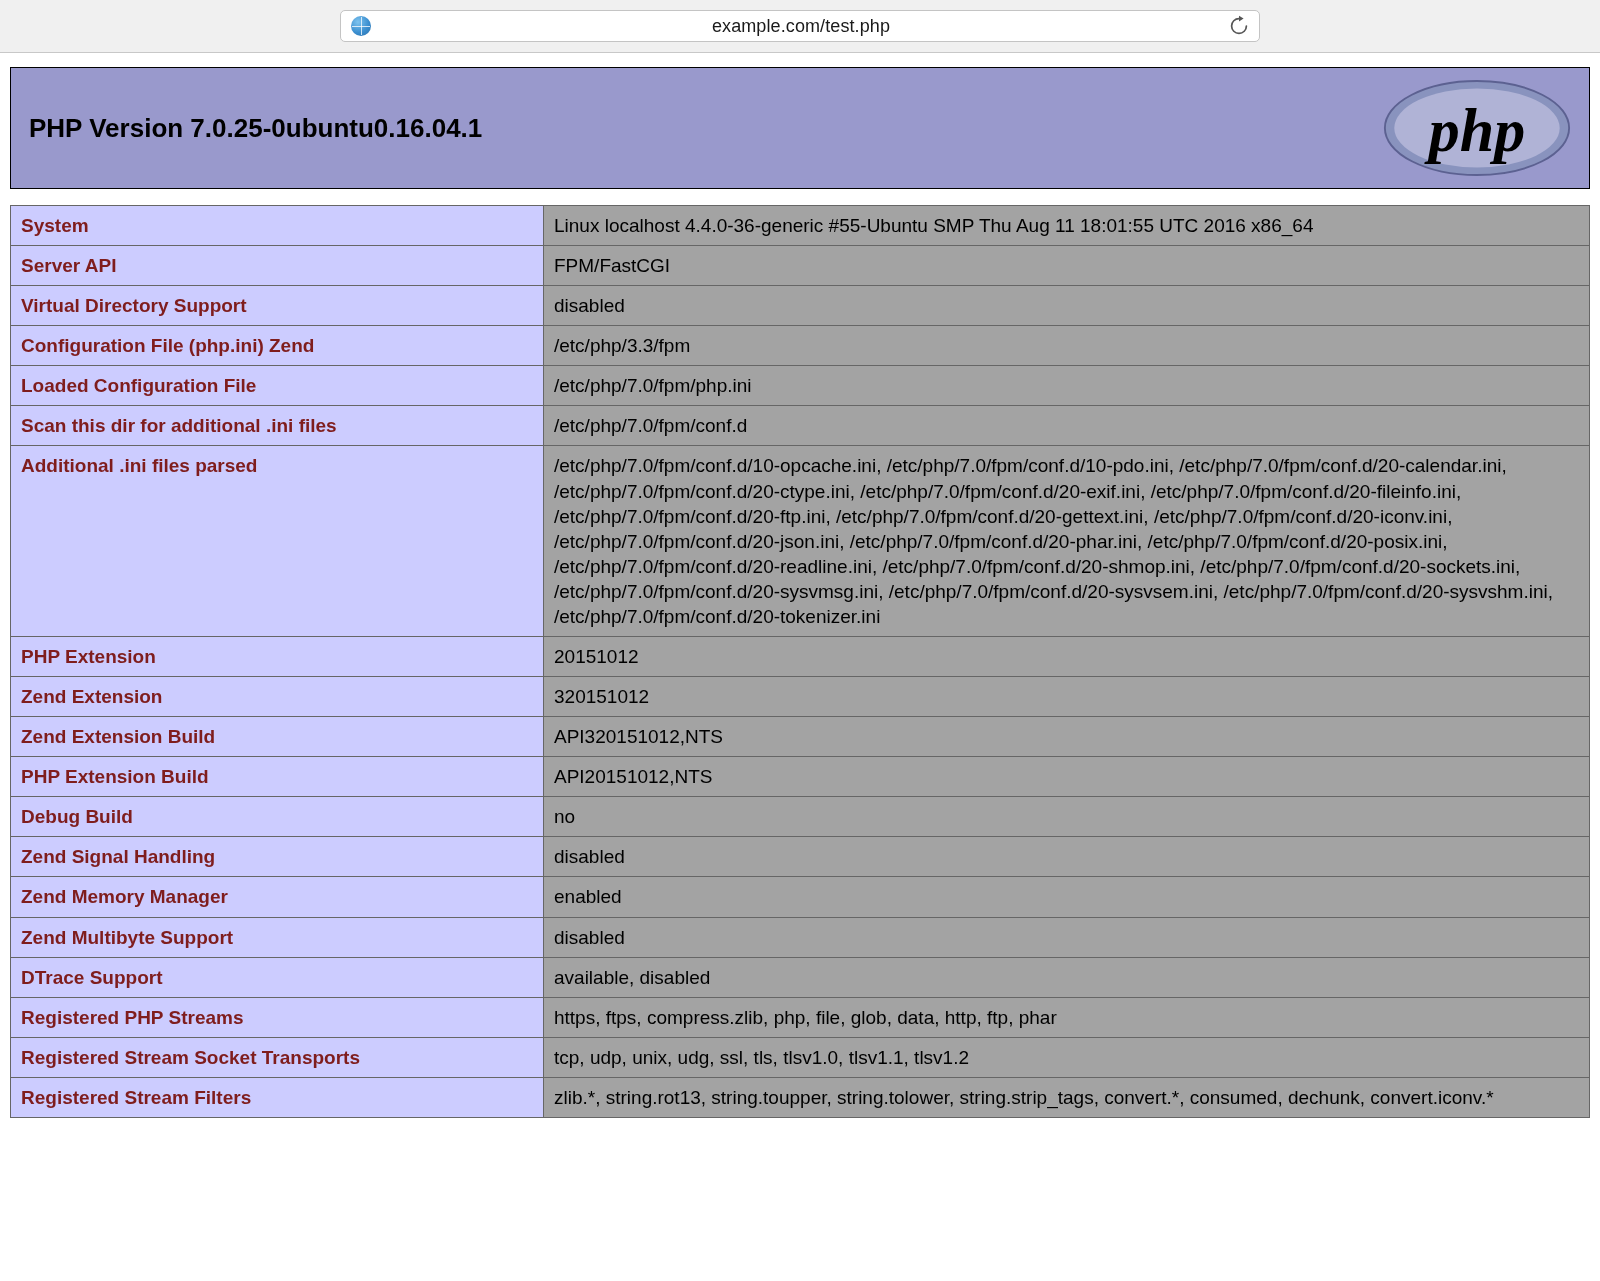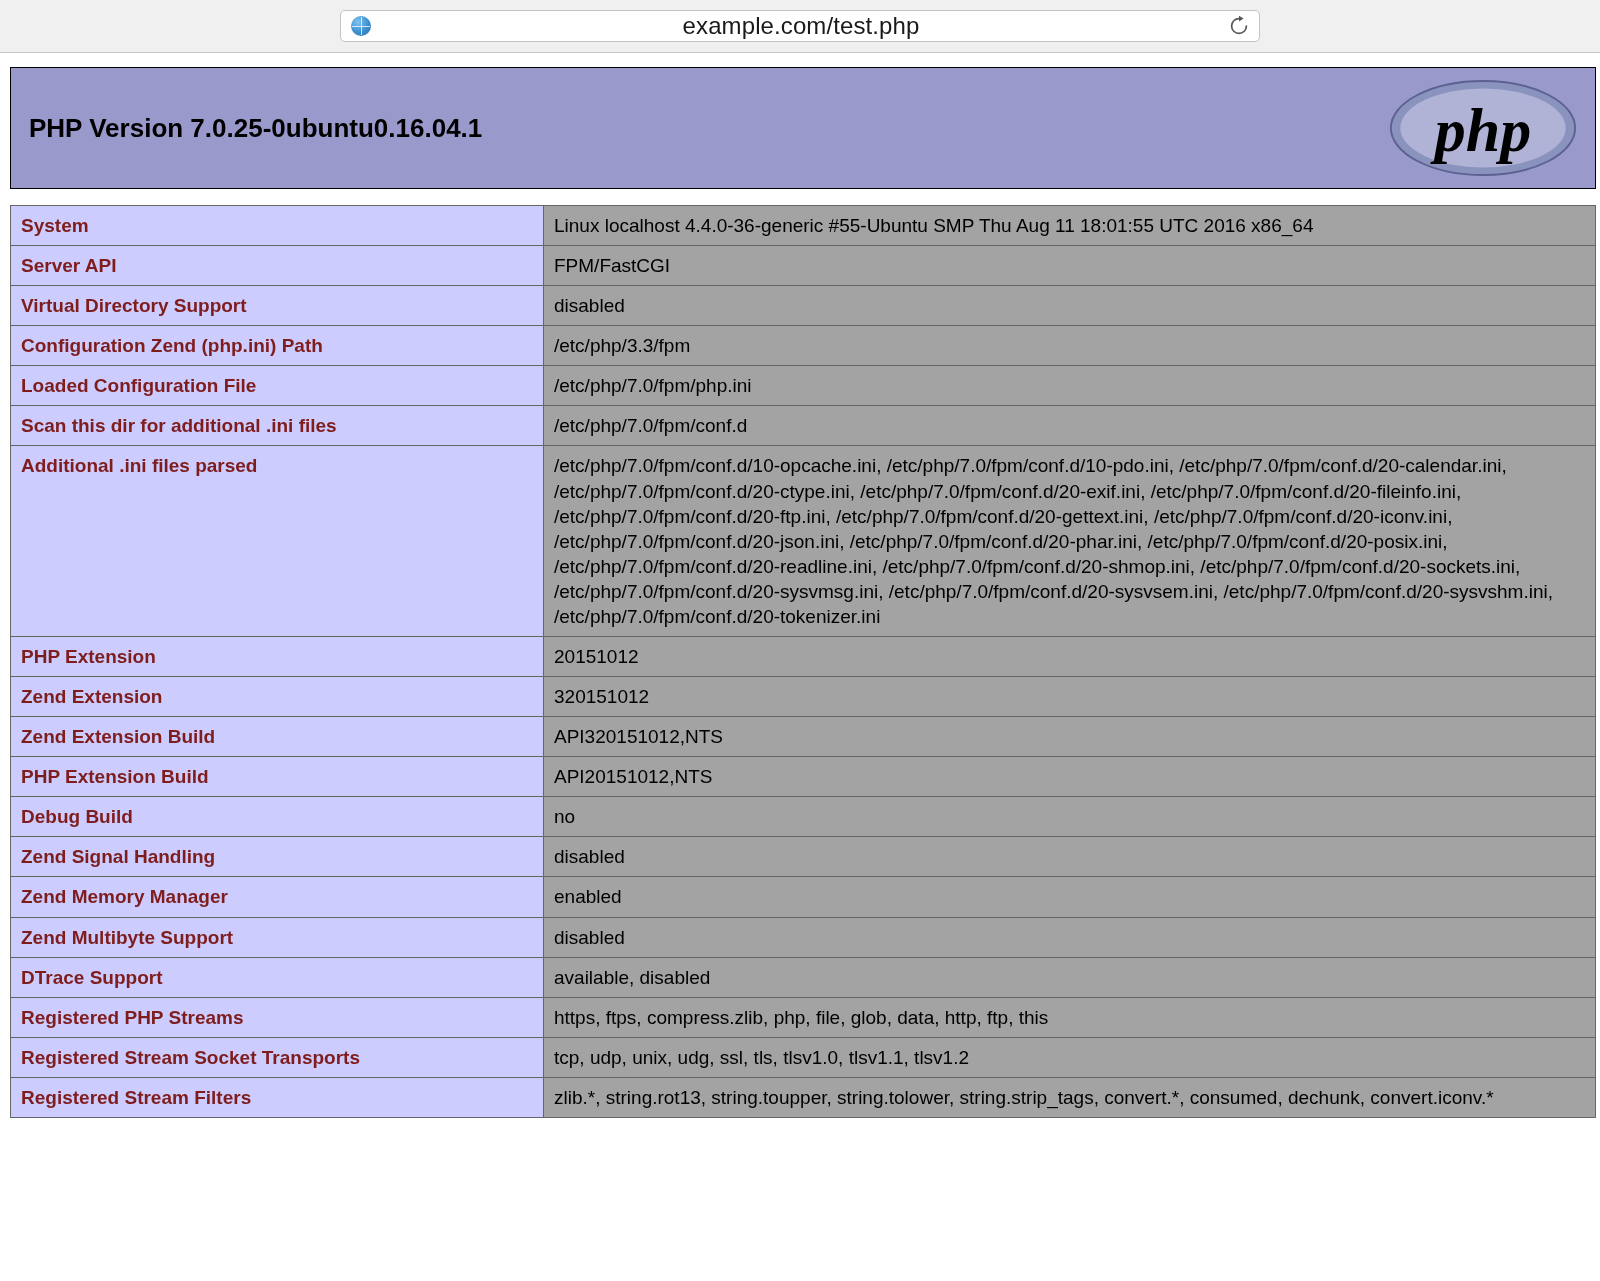--- a/index.html
+++ b/index.html
@@ -59,42 +59,42 @@
     position: absolute;
     left: 1px;
     top: 50%;
     width: 18px;
     height: 1px;
     background: rgba(255,255,255,0.75);
   }
   .url-text {
     flex: 1 1 auto;
     text-align: center;
-    font-size: 24px;
+    font-size: 18px;
     color: #1a1a1a;
     letter-spacing: 0.1px;
     white-space: nowrap;
     overflow: hidden;
     text-overflow: ellipsis;
     padding-right: 26px;
   }
   .reload-btn {
     position: absolute;
     right: 9px;
     top: 50%;
     transform: translateY(-50%);
     width: 22px;
     height: 22px;
     cursor: pointer;
   }
   .reload-btn svg { display: block; }
 
   
   .page {
-    padding: 14px 4px 0 10px;
+    padding: 14px 10px 0 10px;
     box-sizing: border-box;
     border-radius: 31px;
   }
 
   .phpinfo-header {
     width: 100%;
     background: #9999cc;
     border: 1px solid #000000;
     border-collapse: collapse;
     height: 122px;
@@ -177,21 +177,21 @@
       </tr>
       <tr>
         <td class="key">Server API</td>
         <td class="val">FPM/FastCGI</td>
       </tr>
       <tr>
         <td class="key">Virtual Directory Support</td>
         <td class="val">disabled</td>
       </tr>
       <tr>
-        <td class="key">Configuration Zend (php.ini) Path</td>
+        <td class="key">Configuration File (php.ini) Zend</td>
         <td class="val">/etc/php/3.3/fpm</td>
       </tr>
       <tr>
         <td class="key">Loaded Configuration File</td>
         <td class="val">/etc/php/7.0/fpm/php.ini</td>
       </tr>
       <tr>
         <td class="key">Scan this dir for additional .ini files</td>
         <td class="val">/etc/php/7.0/fpm/conf.d</td>
       </tr>
@@ -230,21 +230,21 @@
       <tr>
         <td class="key">Zend Multibyte Support</td>
         <td class="val">disabled</td>
       </tr>
       <tr>
         <td class="key">DTrace Support</td>
         <td class="val">available, disabled</td>
       </tr>
       <tr>
         <td class="key">Registered PHP Streams</td>
-        <td class="val">https, ftps, compress.zlib, php, file, glob, data, http, ftp, this</td>
+        <td class="val">https, ftps, compress.zlib, php, file, glob, data, http, ftp, phar</td>
       </tr>
       <tr>
         <td class="key">Registered Stream Socket Transports</td>
         <td class="val">tcp, udp, unix, udg, ssl, tls, tlsv1.0, tlsv1.1, tlsv1.2</td>
       </tr>
       <tr>
         <td class="key">Registered Stream Filters</td>
         <td class="val">zlib.*, string.rot13, string.toupper, string.tolower, string.strip_tags, convert.*, consumed, dechunk, convert.iconv.*</td>
       </tr>
     </tbody>

